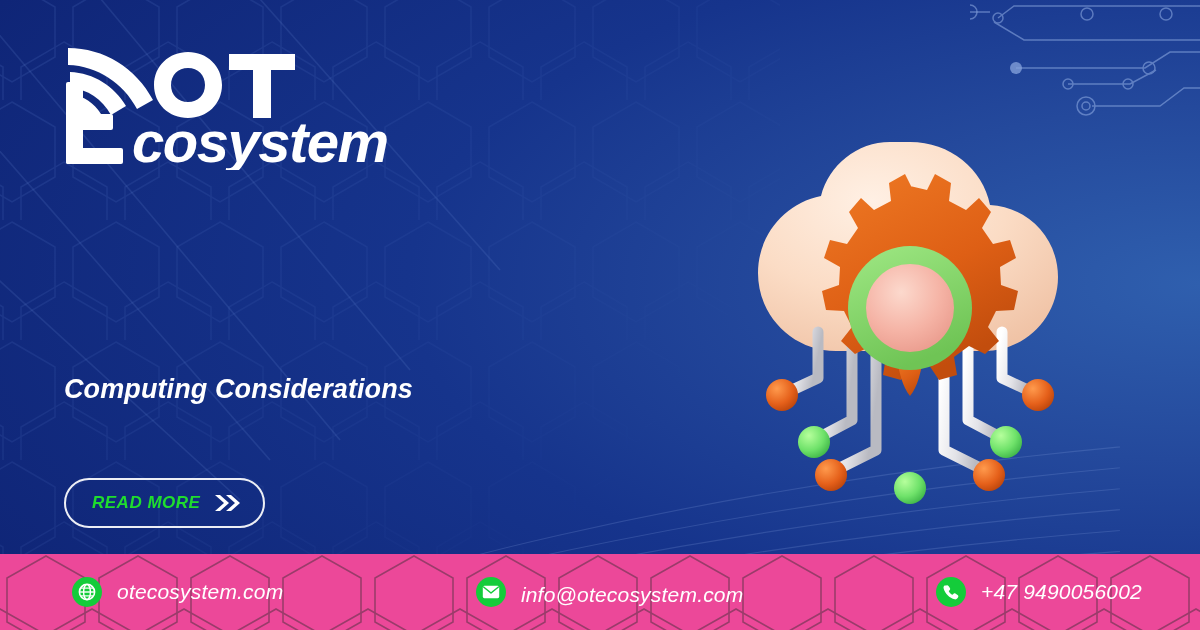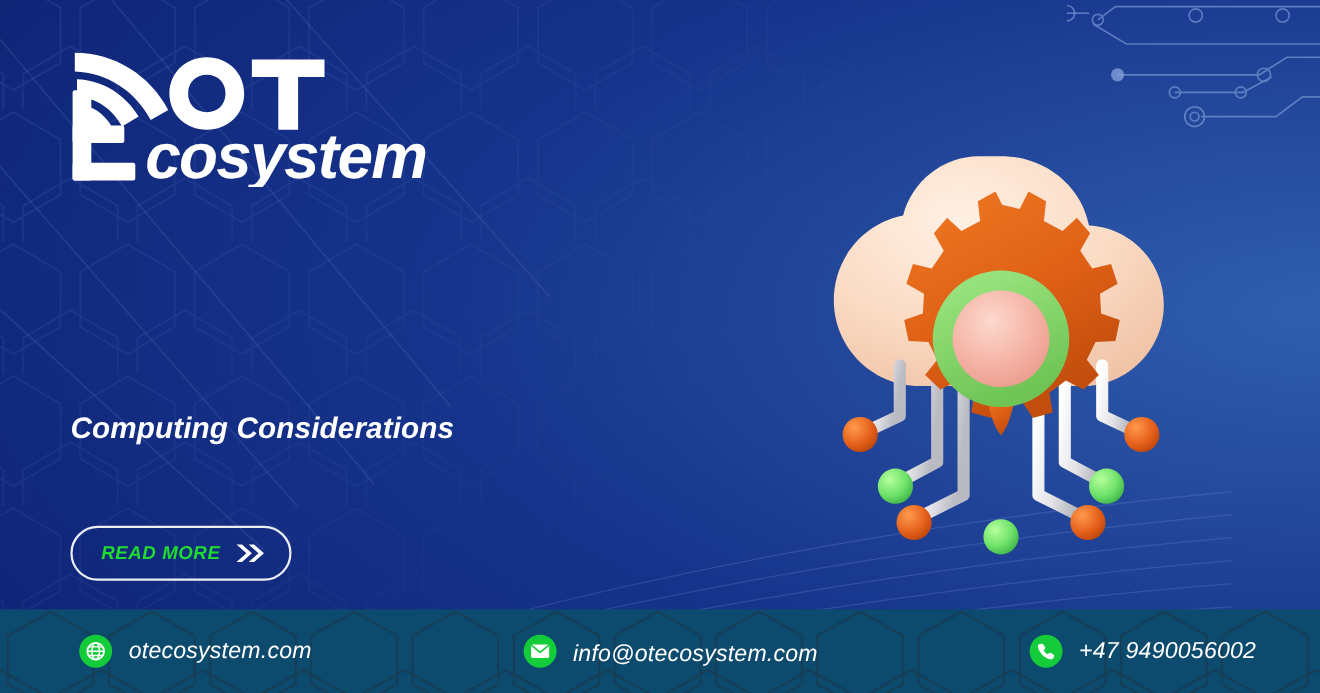--- a/index.html
+++ b/index.html
@@ -119,21 +119,21 @@
     left: 700px; top: 120px;
     width: 420px; height: 420px;
   }
 
   
   .footer {
     position: absolute;
     left: 0; bottom: 0;
     width: 1200px;
     height: 76px;
-    background: #0c4a6e;
+    background: #ec4899;
     overflow: hidden;
   }
   .footer-hex {
     position: absolute;
     inset: 0;
     opacity: .42;
   }
   .footer-row {
     position: relative;
     height: 100%;

